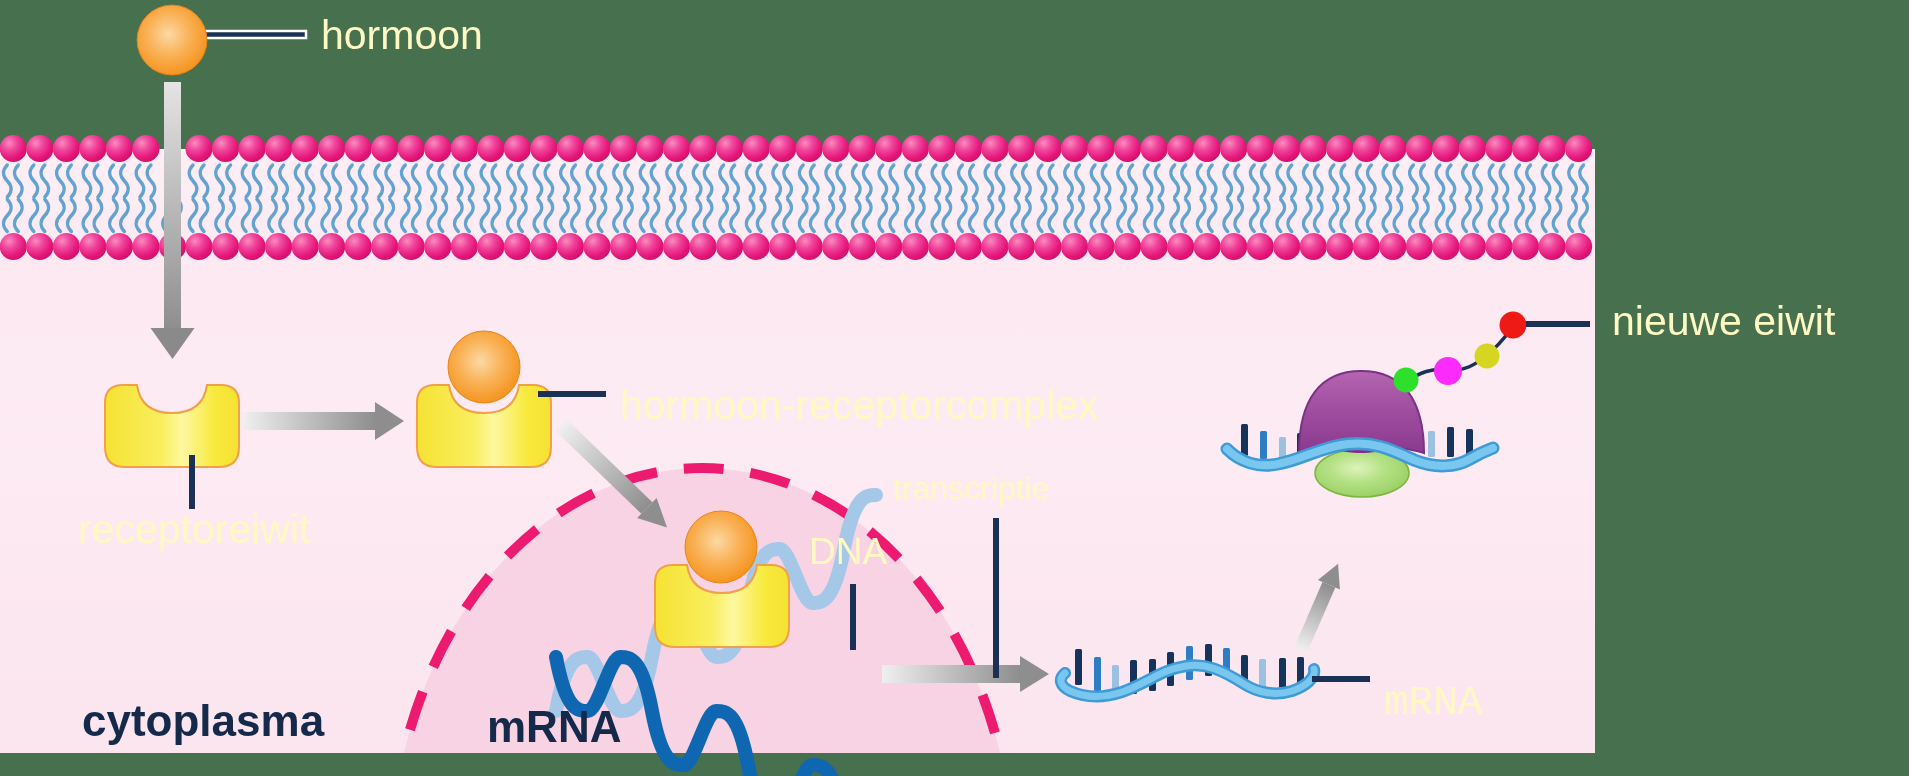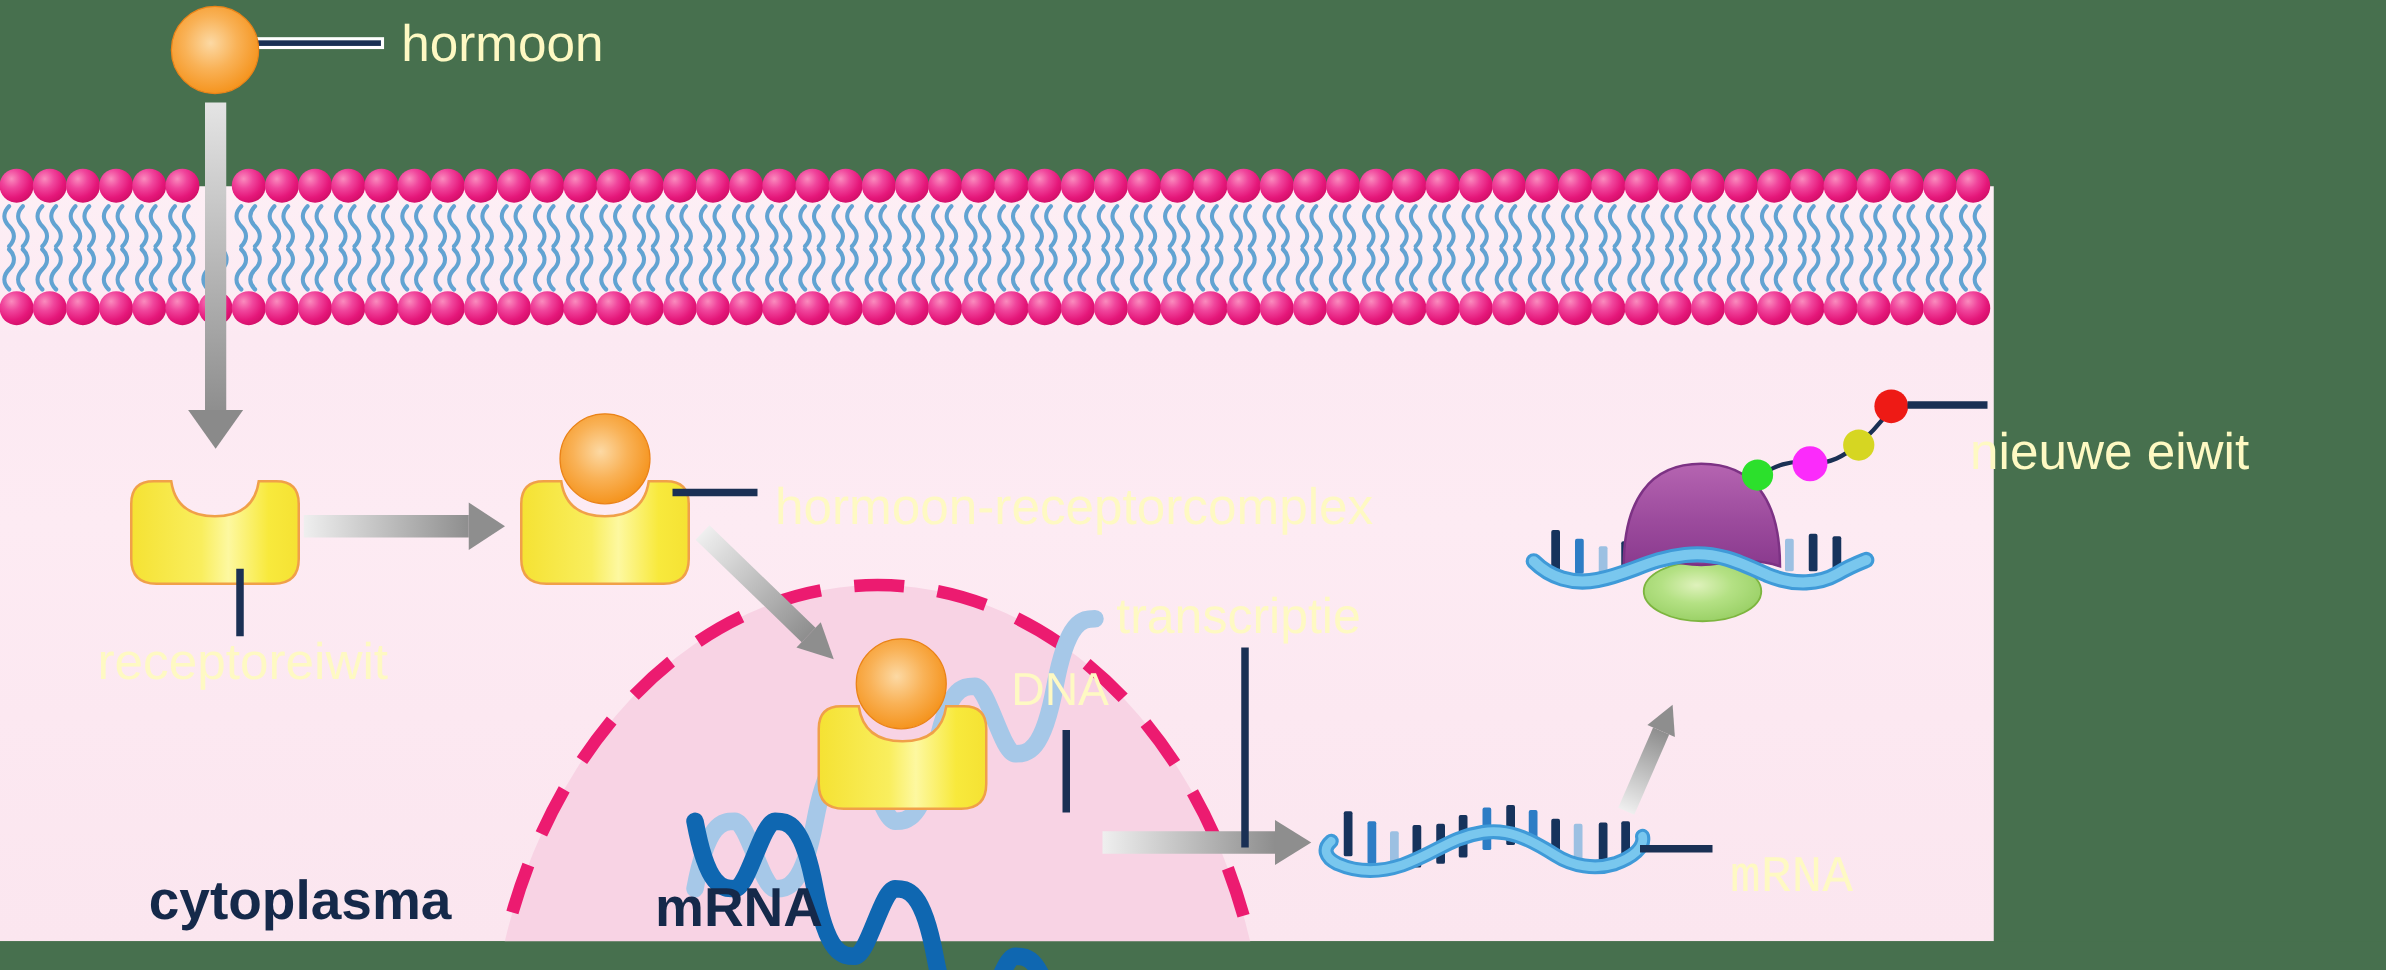--- a/index.html
+++ b/index.html
@@ -9,23 +9,23 @@
     font-family:"Liberation Sans", sans-serif;
   }
   .cell-bg{
     position:absolute;left:0;top:149px;width:1595px;height:604px;
     background:linear-gradient(180deg,#fdeff5 0%,#fce9f2 20%,#fdebf3 45%,#fce8f1 70%,#fbe6ef 100%);
   }
   svg.scene{position:absolute;left:0;top:0;}
   .lbl{
     position:absolute;color:#fef9c3;font-size:41px;line-height:1.05;white-space:nowrap;
   }
-  .lbl.bold{font-weight:bold;font-size:44px;color:#15294a;margin-left:37px;}
+  .lbl.bold{font-weight:bold;font-size:44px;color:#15294a;}
   .lbl.dna{font-size:37px;}
-  .lbl.small{font-size:40px;}
+  .lbl.small{font-size:32px;}
 </style>
 </head>
 <body>
 
 <div class="cell-bg"></div>
 
 <svg class="scene" width="1909" height="776" viewBox="0 0 1909 776" xmlns="http://www.w3.org/2000/svg" xmlns:xlink="http://www.w3.org/1999/xlink">
   <defs>
     <radialGradient id="gBall" cx="0.35" cy="0.3" r="0.8">
       <stop offset="0" stop-color="#fa8cbe"></stop>
@@ -426,13 +426,13 @@
 </svg>
 
 <div class="lbl" style="left:321px;top:14px;">hormoon</div>
 <div class="lbl" style="left:78px;top:508px;">receptoreiwit</div>
 <div class="lbl" style="left:620px;top:384px;">hormoon-receptorcomplex</div>
 <div class="lbl small" style="left:893px;top:472px;">transcriptie</div>
 <div class="lbl dna" style="left:809px;top:533px;">DNA</div>
 <div class="lbl bold" style="left:487px;top:704px;">mRNA</div>
 <div class="lbl bold" style="left:82px;top:698px;">cytoplasma</div>
 <div class="lbl" style="left:1384px;top:682px;font-family:Liberation Mono, monospace;">mRNA</div>
-<div class="lbl" style="left:1576px;top:300px;margin-top:40px;">nieuwe eiwit</div>
+<div class="lbl" style="left:1612px;top:300px;">nieuwe eiwit</div>
 
 </body></html>

